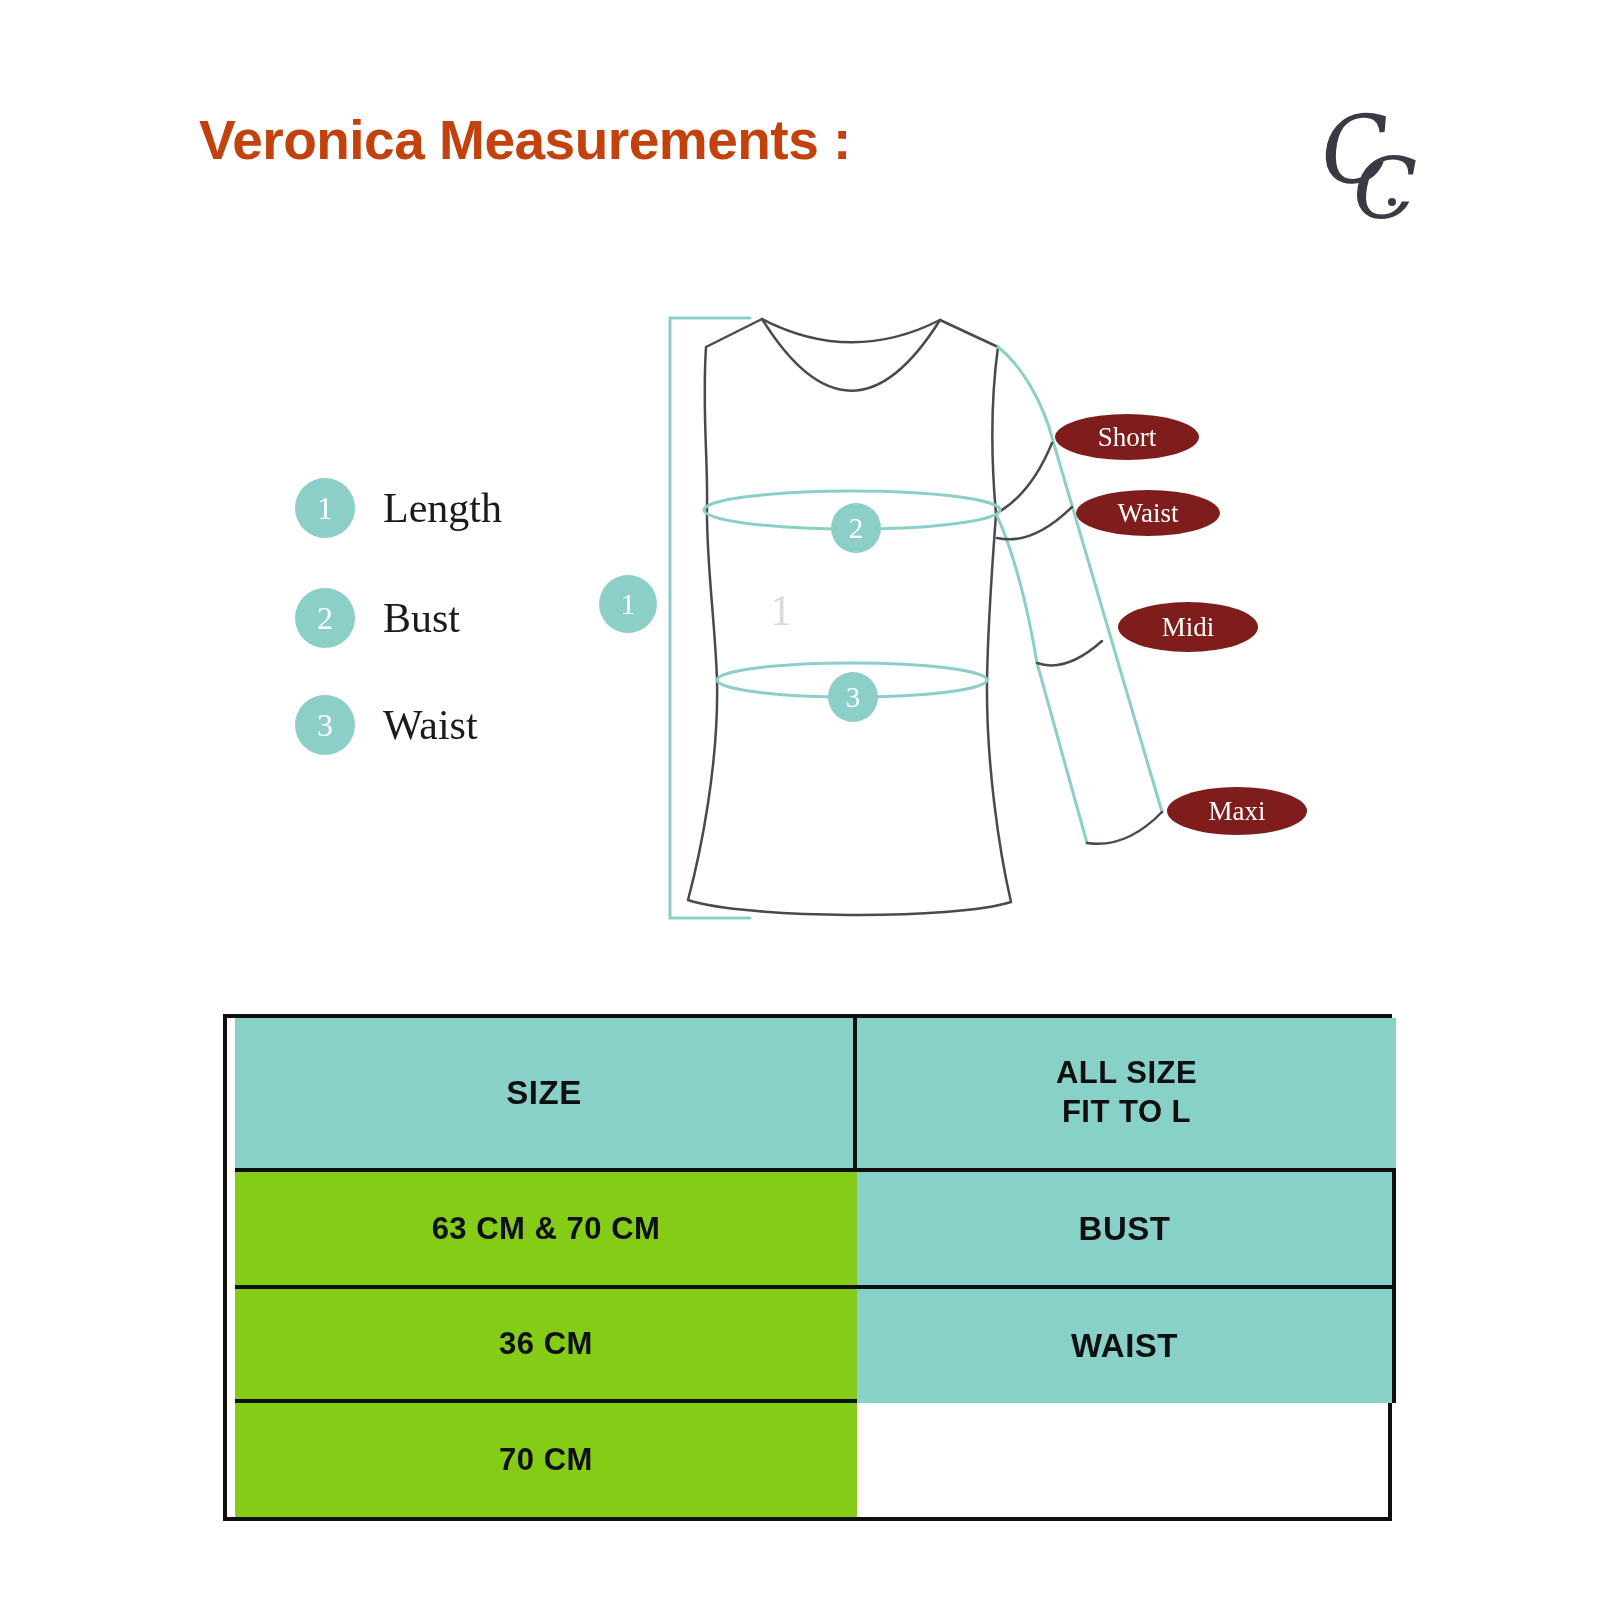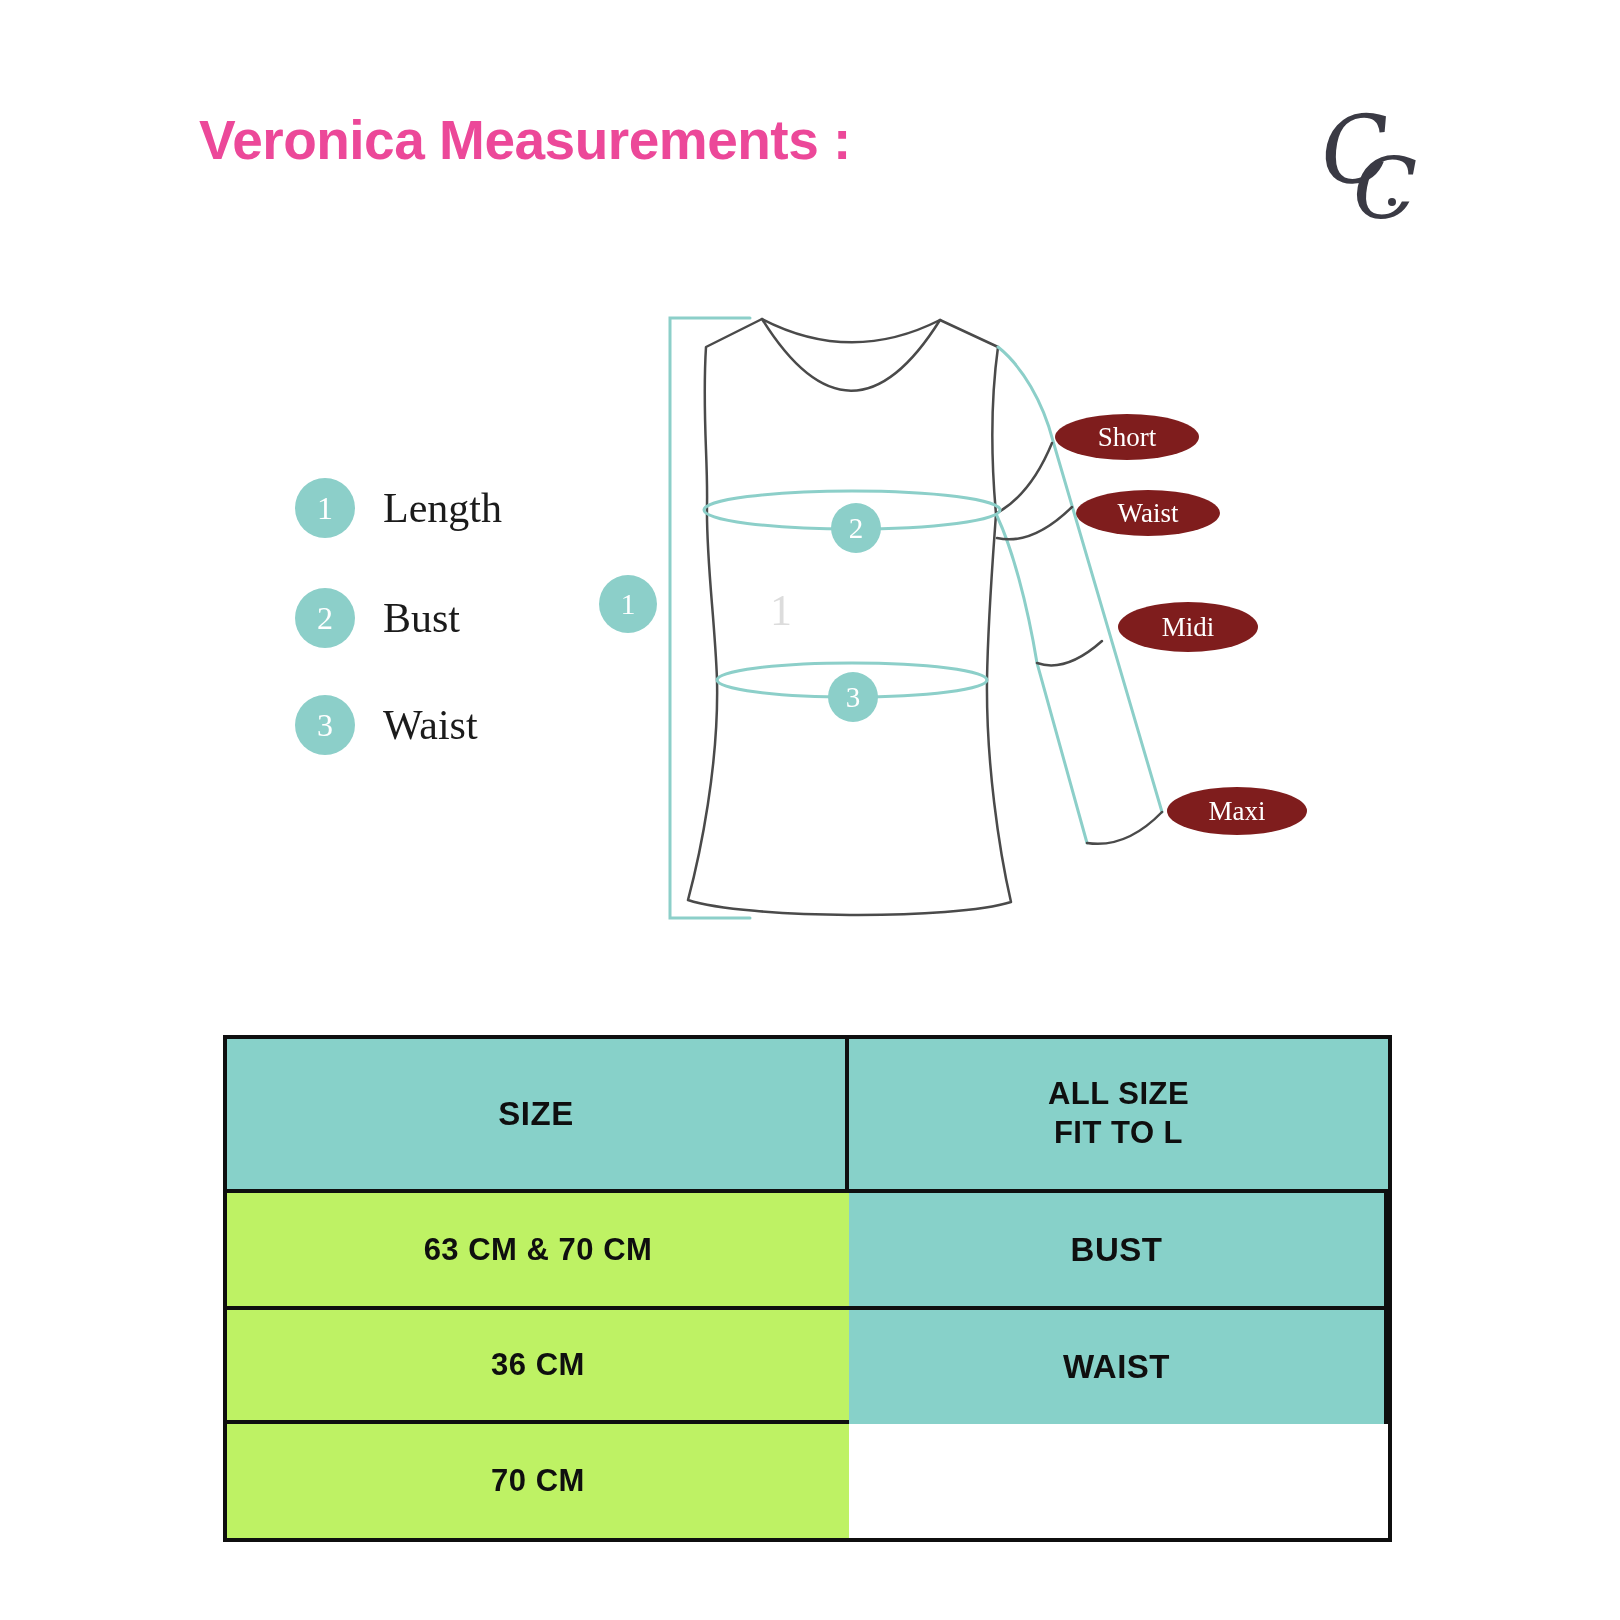--- a/index.html
+++ b/index.html
@@ -3,21 +3,21 @@
 <meta charset="utf-8">
 <style>
   html,body{margin:0;padding:0;}
   body{
     width:1620px;height:1620px;background:#ffffff;position:relative;
     font-family:"Liberation Sans",sans-serif;overflow:hidden;
   }
   
   .page-title{
     position:absolute;left:199px;top:108px;
-    font-size:55px;font-weight:700;color:#ec4899;letter-spacing:-0.5px;
+    font-size:55px;font-weight:700;color:#c2410c;letter-spacing:-0.5px;
   }
   .logo-svg{position:absolute;left:1295px;top:98px;overflow:visible;}
   .logo-c{font-family:"DejaVu Serif",serif;font-style:italic;fill:#3a3a44;}
   
   .diagram-svg{position:absolute;left:0;top:0;width:1620px;height:1620px;}
   .teal-stroke{stroke:#8ccfc9;stroke-width:3;fill:none;stroke-linecap:round;}
   .dark-stroke{stroke:#4a4a4a;stroke-width:2.5;fill:none;stroke-linecap:round;stroke-linejoin:round;}
   .mcircle{
     position:absolute;border-radius:50%;background:#8ccfc9;color:#ffffff;
     display:flex;align-items:center;justify-content:center;
@@ -37,33 +37,34 @@
     position:absolute;border-radius:50%;background:#7f1d1d;color:#ffffff;
     display:flex;align-items:center;justify-content:center;
     font-family:"Liberation Serif",serif;font-size:27px;
   }
   .watermark-1{
     position:absolute;left:770px;top:585px;
     font-family:"Liberation Serif",serif;font-size:44px;color:#dcdcdc;
   }
   
   .size-table{
-    position:absolute;left:223px;top:1035px;width:1169px;height:507px;
+    position:absolute;left:223px;top:1014px;width:1169px;height:507px;
     box-sizing:border-box;border:4px solid #0f0f0f;
     display:grid;grid-template-columns:622px 539px;
     grid-template-rows:154px 117px 114px 114px;
+    padding-left:8px;
   }
   .cell{
     box-sizing:border-box;display:flex;flex-direction:column;
     align-items:center;justify-content:center;text-align:center;
   }
   .cell.c1{border-right:4px solid #0f0f0f;}
   .cell.rb{border-bottom:4px solid #0f0f0f;}
   .cell.teal{background:#87d1c9;}
-  .cell.light{background:#bef264;}
+  .cell.light{background:#84cc16;}
   .tlabel{font-weight:700;font-size:33px;color:#0f0f0f;letter-spacing:0.5px;}
   .tvalue{font-weight:700;font-size:31px;color:#0f0f0f;letter-spacing:0.5px;}
   .hline{font-weight:700;font-size:31px;color:#0f0f0f;letter-spacing:0.5px;line-height:1.25;}
 </style>
 </head>
 <body>
 
 <div class="page-title">Veronica Measurements :</div>
 
 <svg class="logo-svg" width="150" height="140" viewBox="0 0 150 140">

